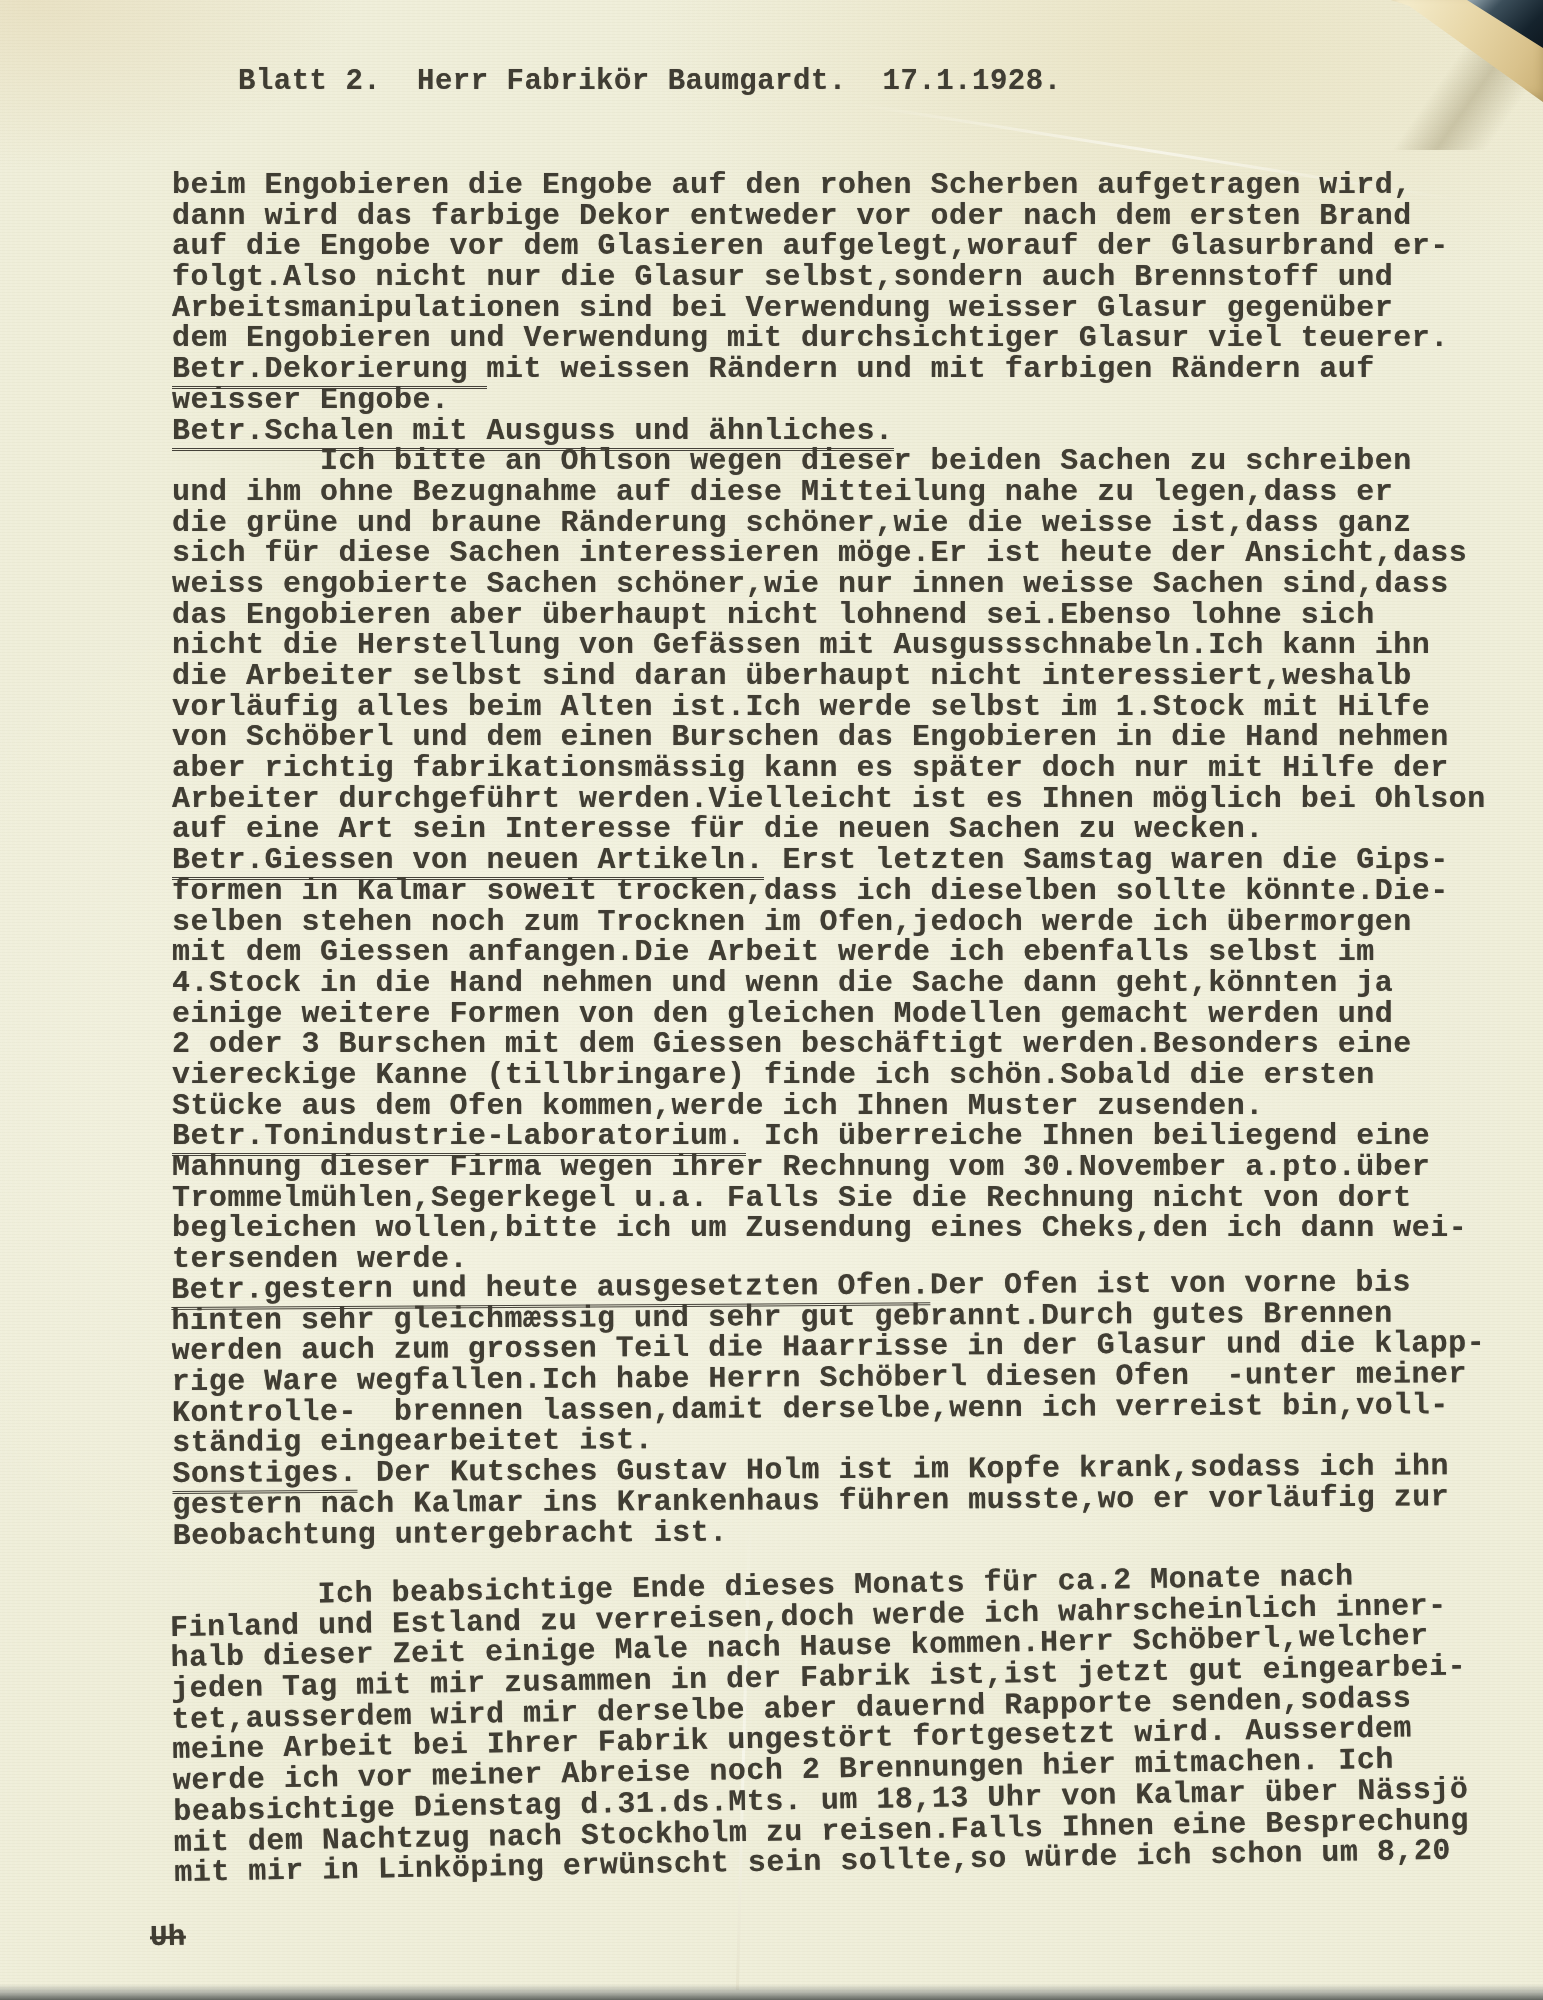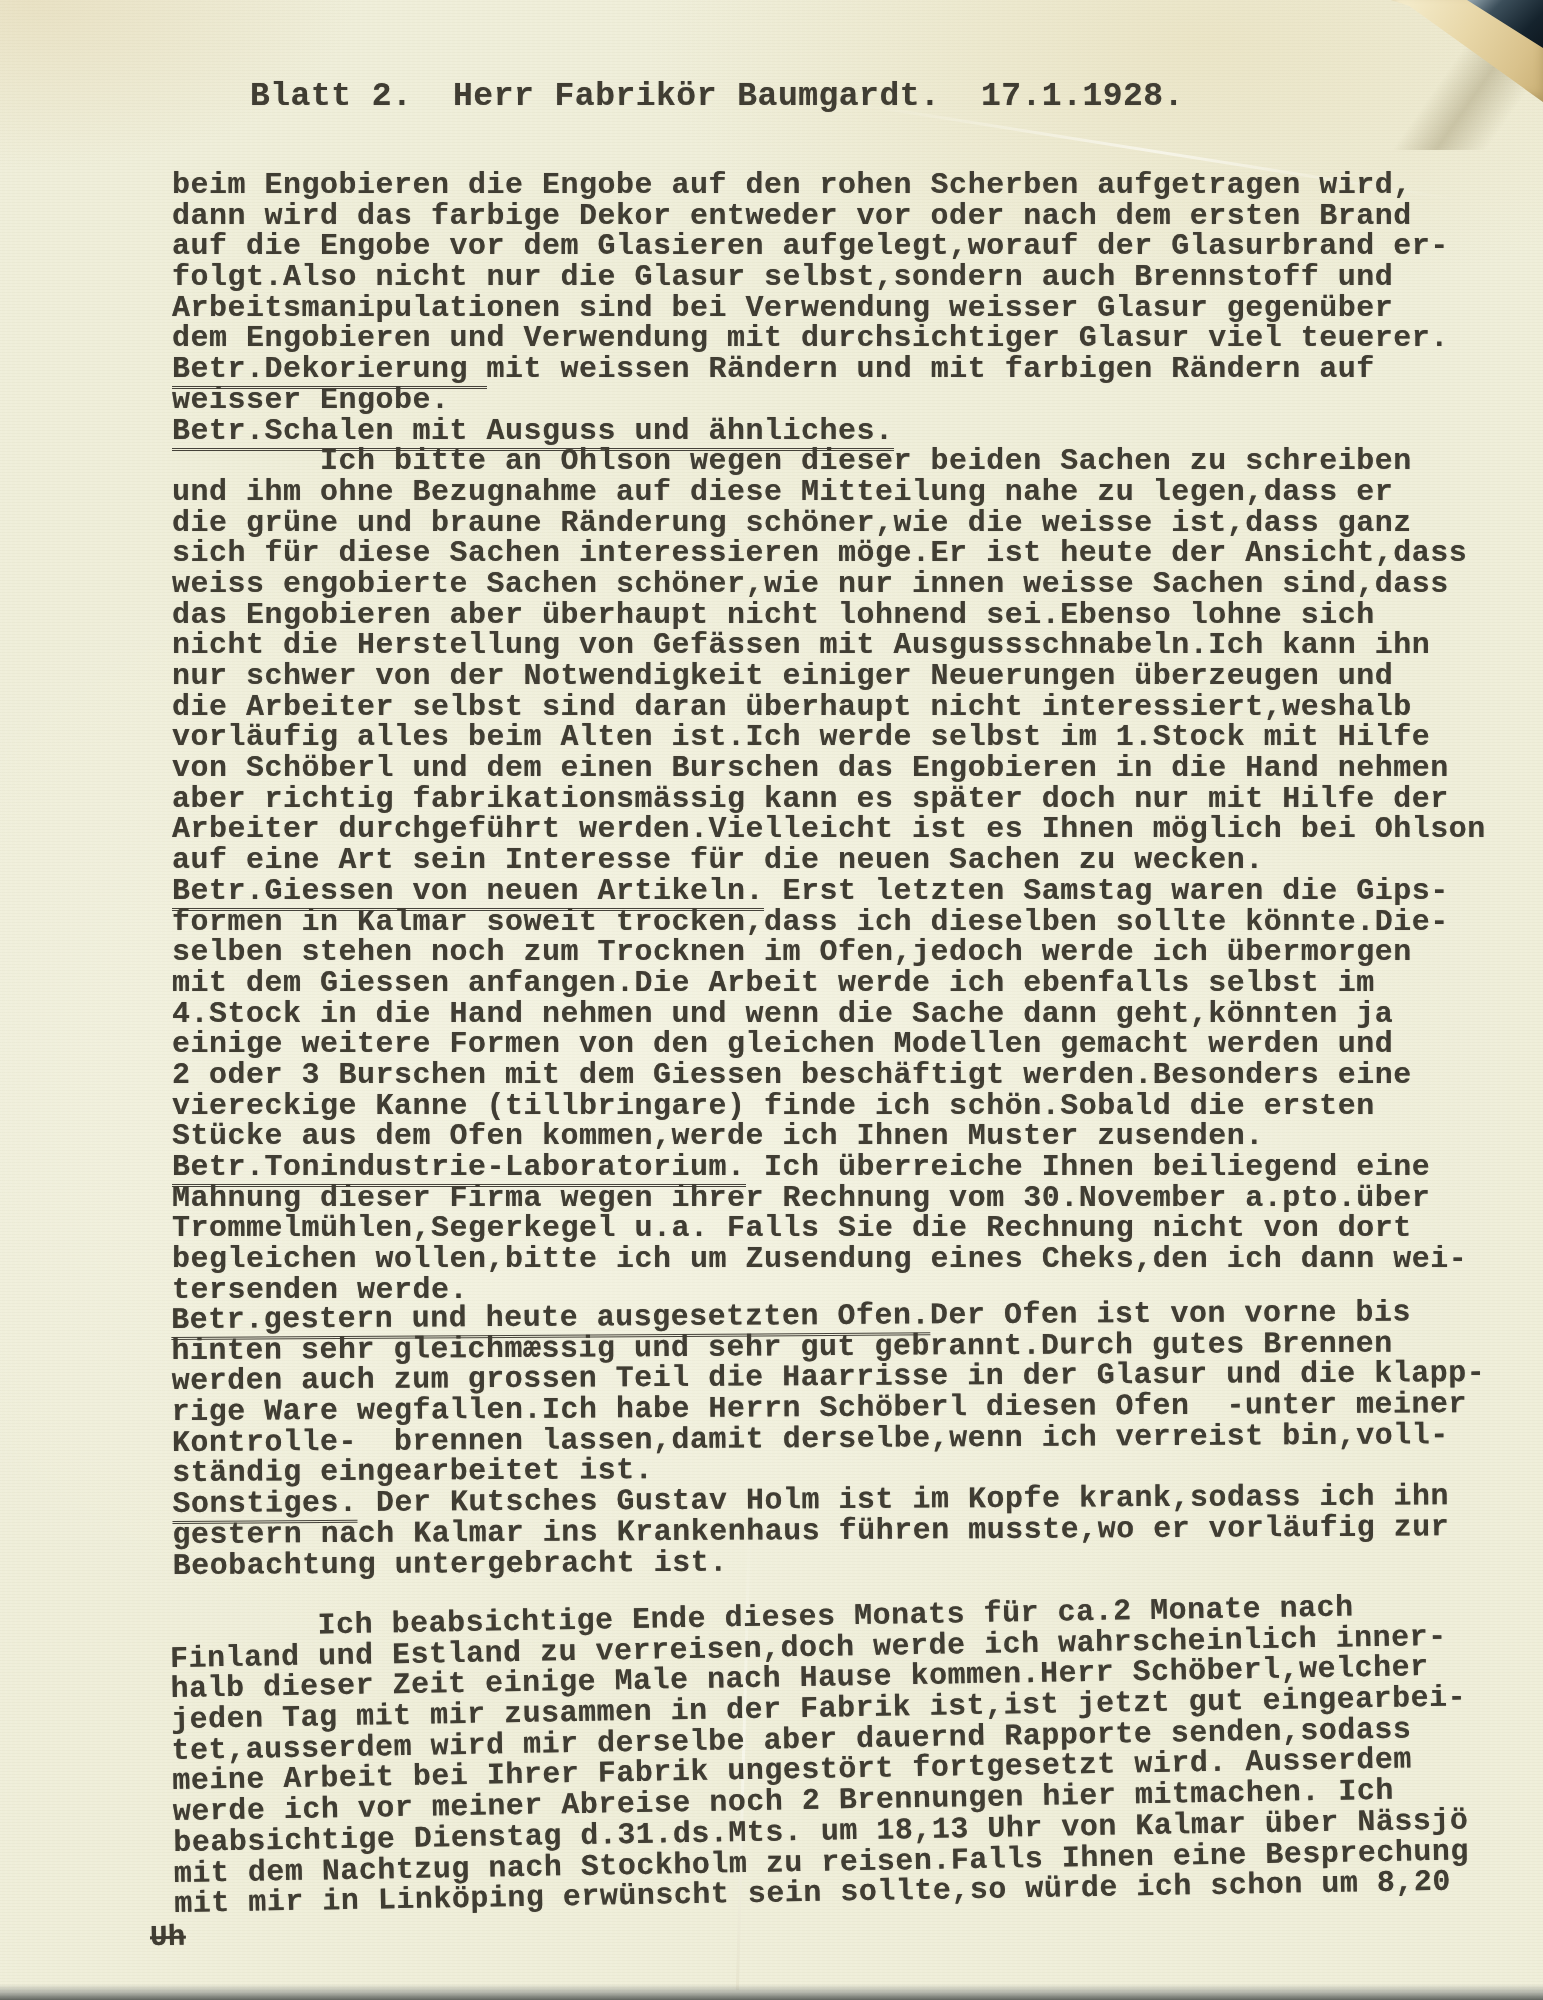--- a/index.html
+++ b/index.html
@@ -15,24 +15,23 @@
       repeating-linear-gradient(0deg, rgba(196,194,166,0.10) 0 1px, transparent 1px 3px),
       repeating-linear-gradient(90deg, rgba(255,255,255,0.05) 0 2px, transparent 2px 5px);
     font-family:"Liberation Mono","DejaVu Sans Mono",monospace;
   }
   .ink{
     color:#403d33;
     font-weight:700;
     text-shadow:0 0 0.7px rgba(64,61,51,0.55);
   }
   .header-line{
-    position:absolute;left:250px;top:66px;
-    font-size:33px;line-height:31px;letter-spacing:0.5px;
+    position:absolute;left:238px;top:66px;
+    font-size:29px;line-height:31px;letter-spacing:0.5px;
     white-space:pre;
-    margin-top:15px;
   }
   .letter-body{
     position:absolute;left:172px;top:170px;width:1340px;
     font-size:30px;line-height:30.7px;letter-spacing:0.5px;
   }
   .para-block{transform-origin:0 50%;}
   .line{white-space:pre;height:30.7px;}
   .hl{
     border-bottom:3px double #45423a;
     padding-bottom:0px;
@@ -97,21 +96,20 @@
         <div class="line"><span class="hl">Betr.Dekorierung </span>mit weissen Rändern und mit farbigen Rändern auf</div>
         <div class="line">weisser Engobe.</div>
         <div class="line"><span class="hl">Betr.Schalen mit Ausguss und ähnliches.</span></div>
         <div class="line">        Ich bitte an Ohlson wegen dieser beiden Sachen zu schreiben</div>
         <div class="line">und ihm ohne Bezugnahme auf diese Mitteilung nahe zu legen,dass er</div>
         <div class="line">die grüne und braune Ränderung schöner,wie die weisse ist,dass ganz</div>
         <div class="line">sich für diese Sachen interessieren möge.Er ist heute der Ansicht,dass</div>
         <div class="line">weiss engobierte Sachen schöner,wie nur innen weisse Sachen sind,dass</div>
         <div class="line">das Engobieren aber überhaupt nicht lohnend sei.Ebenso lohne sich</div>
         <div class="line">nicht die Herstellung von Gefässen mit Ausgussschnabeln.Ich kann ihn</div>
-        <div class="line">nur schwer von der Notwendigkeit einiger Neuerungen überzeugen und</div>
         <div class="line">die Arbeiter selbst sind daran überhaupt nicht interessiert,weshalb</div>
         <div class="line">vorläufig alles beim Alten ist.Ich werde selbst im 1.Stock mit Hilfe</div>
         <div class="line">von Schöberl und dem einen Burschen das Engobieren in die Hand nehmen</div>
         <div class="line">aber richtig fabrikationsmässig kann es später doch nur mit Hilfe der</div>
         <div class="line">Arbeiter durchgeführt werden.Vielleicht ist es Ihnen möglich bei Ohlson</div>
         <div class="line">auf eine Art sein Interesse für die neuen Sachen zu wecken.</div>
         <div class="line"><span class="hl">Betr.Giessen von neuen Artikeln.</span> Erst letzten Samstag waren die Gips-</div>
         <div class="line">formen in Kalmar soweit trocken,dass ich dieselben sollte könnte.Die-</div>
         <div class="line">selben stehen noch zum Trocknen im Ofen,jedoch werde ich übermorgen</div>
         <div class="line">mit dem Giessen anfangen.Die Arbeit werde ich ebenfalls selbst im</div>

